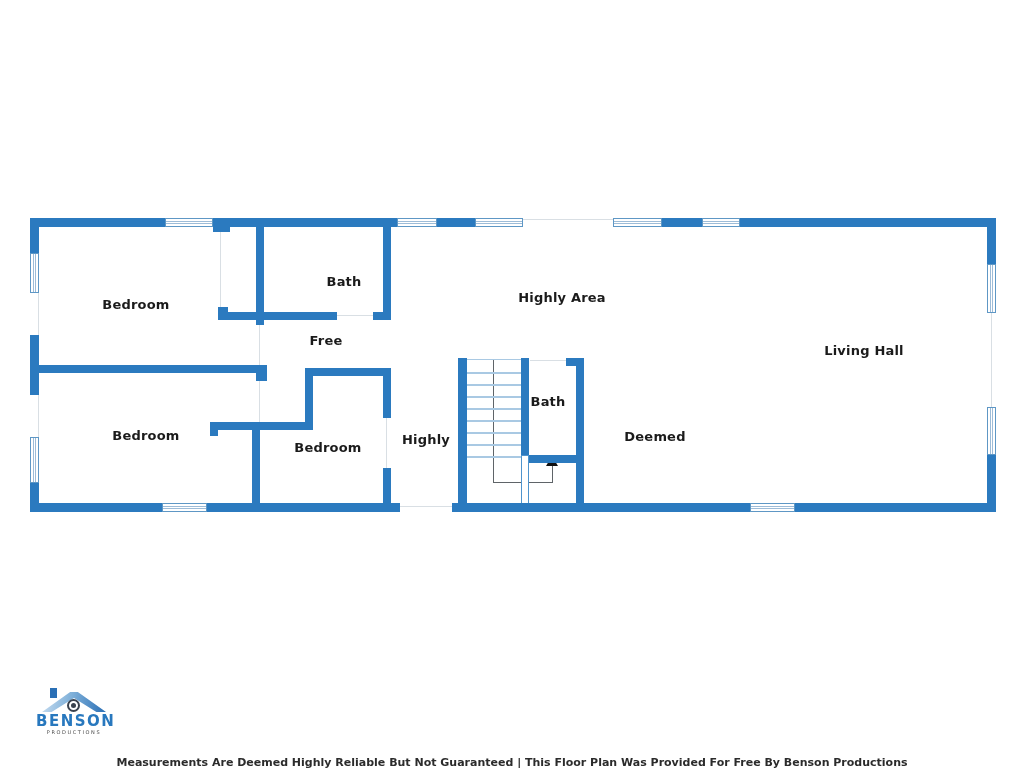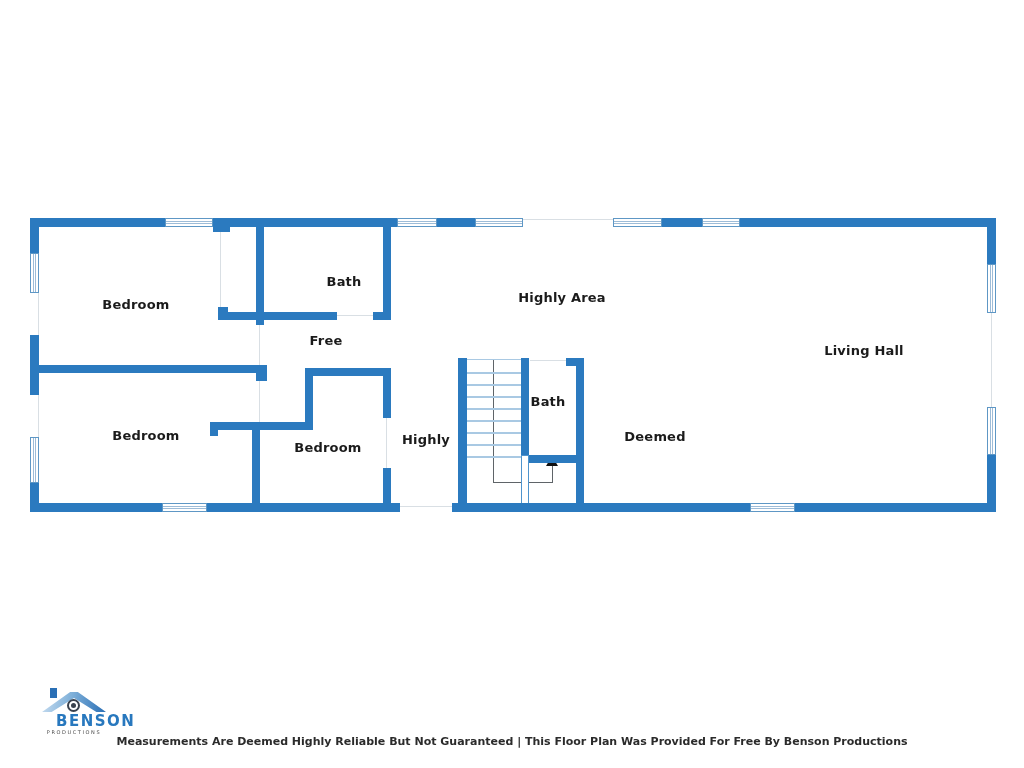--- a/index.html
+++ b/index.html
@@ -14,34 +14,34 @@
   .win-v::before,.win-v::after{content:"";position:absolute;top:0;bottom:0;width:1px;background:#9dbcd8;}
   .win-v::before{left:2px}.win-v::after{right:2px}
   .rail{position:absolute;background:#fff;border:1px solid #4f94cd;box-sizing:border-box;}
   .tread{position:absolute;background:var(--tread,#a9c9e3);}
   .faint{position:absolute;background:#d9dfe4;}
   .gline{position:absolute;background:#5f6468;}
   .arrow-up{position:absolute;width:0;height:0;border-left:6px solid transparent;
             border-right:6px solid transparent;border-bottom:10px solid #111;}
   .room-label{position:absolute;transform:translate(-50%,-50%);font-size:13px;color:#1b1b1b;
               white-space:nowrap;letter-spacing:0.2px;font-weight:bold;}
-  .footer-text{position:absolute;left:0;top:735px;width:1024px;text-align:center;
+  .footer-text{position:absolute;left:0;top:756px;width:1024px;text-align:center;
                font-size:11px;font-weight:600;color:#2b2b2b;}
   
   .logo{position:absolute;left:36px;top:686px;width:76px;height:56px;text-align:center;}
   .logo-roof{position:absolute;left:6px;top:6px;width:64px;height:20px;
              background:linear-gradient(100deg,#c9def1 0%,#7fb0d9 45%,#2a6fb5 100%);
              clip-path:polygon(0 100%,44% 0,56% 0,100% 100%,85% 100%,50% 30%,15% 100%);}
   .logo-chimney{position:absolute;left:14px;top:2px;width:7px;height:10px;background:#2a6fb5;}
   .logo-aperture{position:absolute;left:31px;top:13px;width:13px;height:13px;border-radius:50%;
                  background:#fff;border:2px solid #39414d;box-sizing:border-box;}
   .logo-aperture::after{content:"";position:absolute;left:2px;top:2px;width:5px;height:5px;
                  border-radius:50%;background:#39414d;}
   .logo-name{position:absolute;left:0;top:26px;width:76px;font-size:15px;font-weight:bold;
-             color:var(--logoblue,#2878be);letter-spacing:1.5px;margin-left:20px;}
+             color:var(--logoblue,#2878be);letter-spacing:1.5px;}
   .logo-sub{position:absolute;left:0;top:43px;width:76px;font-size:5px;color:#4a4a4a;letter-spacing:1.6px;}
 </style>
 </head>
 <body>
 
 <div class="canvas">
   <div id="plan">
       <div class="faint" style="left: 530px; top: 360px; width: 36px; height: 1px;"></div>
       <div class="faint" style="left: 386px; top: 418px; width: 1px; height: 50px;"></div>
       <div class="faint" style="left: 337px; top: 315px; width: 36px; height: 1px;"></div>

